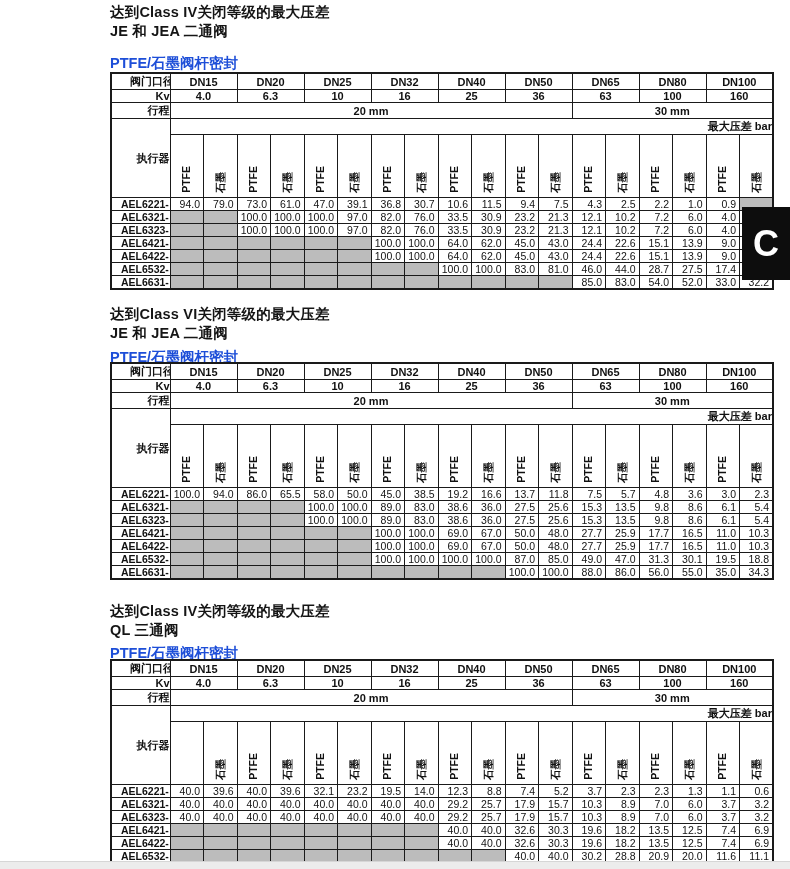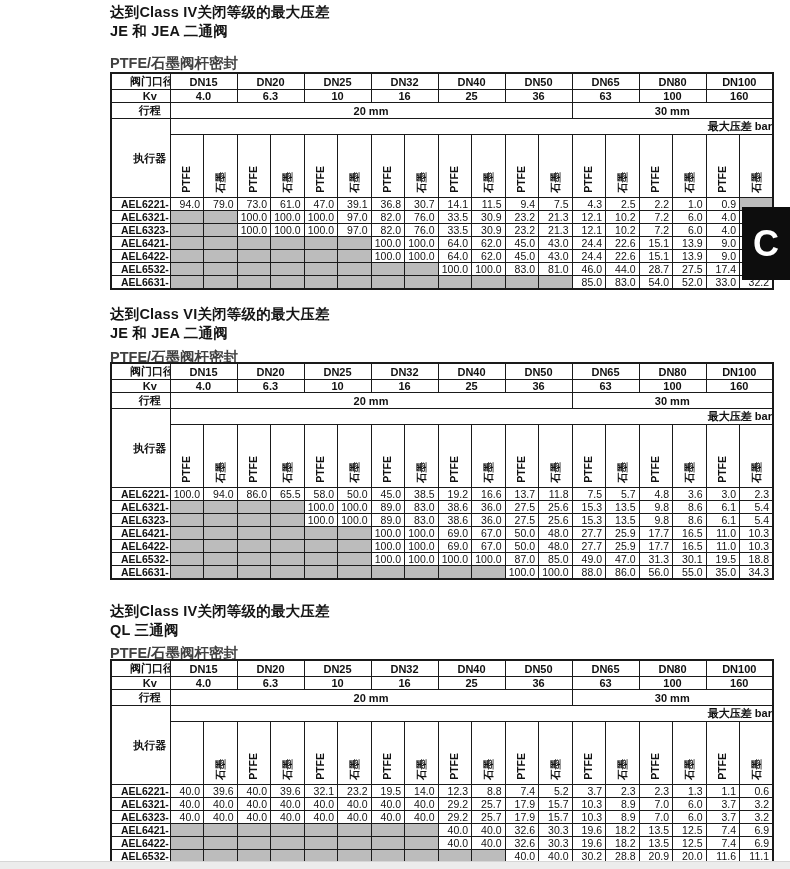--- a/index.html
+++ b/index.html
@@ -8,34 +8,34 @@
     width:790px; height:869px; position:relative; overflow:hidden;
     font-family:"Liberation Sans","DejaVu Sans",sans-serif;
     color:#111;
   }
   .abs { position:absolute;margin-left:36px; }
   .sec-title {
     left:74px; font-size:14.5px; font-weight:bold; color:#151515;
     letter-spacing:0.2px; white-space:nowrap;
   }
   .sub-title {
-    left:74px; font-size:14.5px; font-weight:bold; color:#404040;
+    left:74px; font-size:14.5px; font-weight:bold; color:#1d4ed8;
     white-space:nowrap;
   }
   table.dtable {
     position:absolute; left:74px; border-collapse:collapse; table-layout:fixed;
     width:662px; border:2px solid #1a1a1a; background:#fff;
   }
   table.dtable td { border:1px solid #1a1a1a; overflow:hidden; }
   tr.hrow   { height:14px; }
   tr.hrow2  { height:13px; }
   tr.rotrow { height:63px; }
   tr.drow   { height:13px; }
   td.lbl {
-    font-size:11px; font-weight:bold; text-align:center; padding-left:18px;
+    font-size:11px; font-weight:bold; text-align:right; padding-left:18px;
     white-space:nowrap;
   }
   td.actuator { vertical-align:middle; }
   td.dn, td.kvv, td.stroke {
     font-size:11px; font-weight:bold; text-align:center; white-space:nowrap;margin-top:20px;
   }
   td.pressure {
     font-size:11px; font-weight:bold; text-align:right; white-space:nowrap;
   }
   td.rot { vertical-align:bottom; }
@@ -185,21 +185,21 @@
         <tr class="drow">
           <td class="rowlbl">AEL6221-</td>
           <td class="val">94.0</td>
           <td class="val">79.0</td>
           <td class="val">73.0</td>
           <td class="val">61.0</td>
           <td class="val">47.0</td>
           <td class="val">39.1</td>
           <td class="val">36.8</td>
           <td class="val">30.7</td>
-          <td class="val">14.1</td>
+          <td class="val">10.6</td>
           <td class="val">11.5</td>
           <td class="val">9.4</td>
           <td class="val">7.5</td>
           <td class="val">4.3</td>
           <td class="val">2.5</td>
           <td class="val">2.2</td>
           <td class="val">1.0</td>
           <td class="val">0.9</td>
           <td class="val empty"></td>
         </tr>

